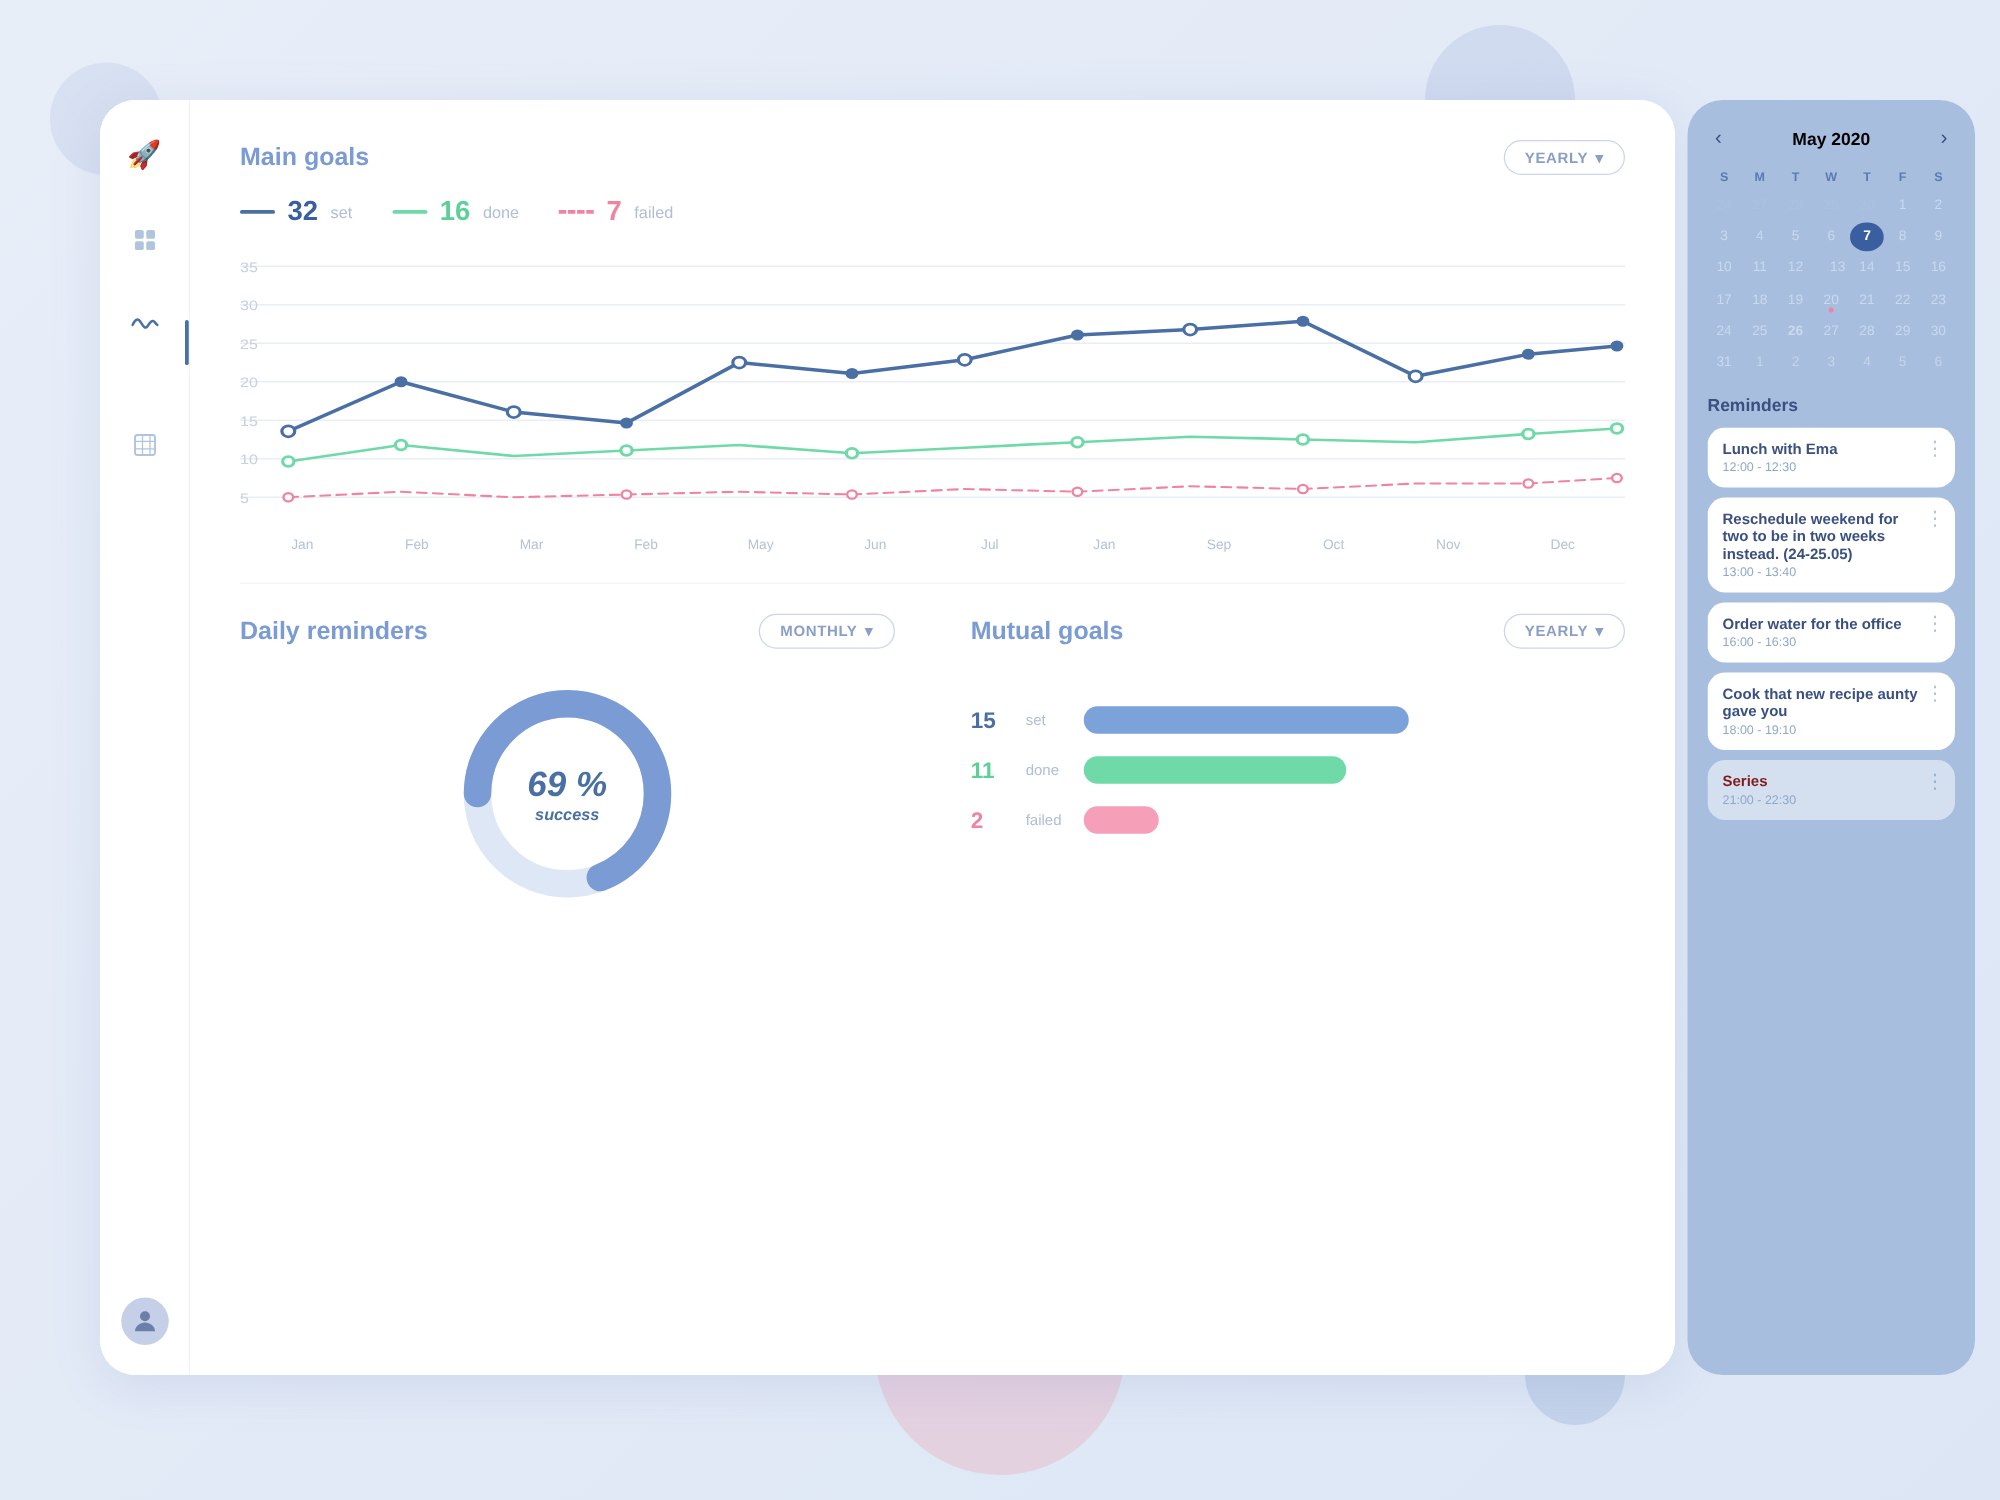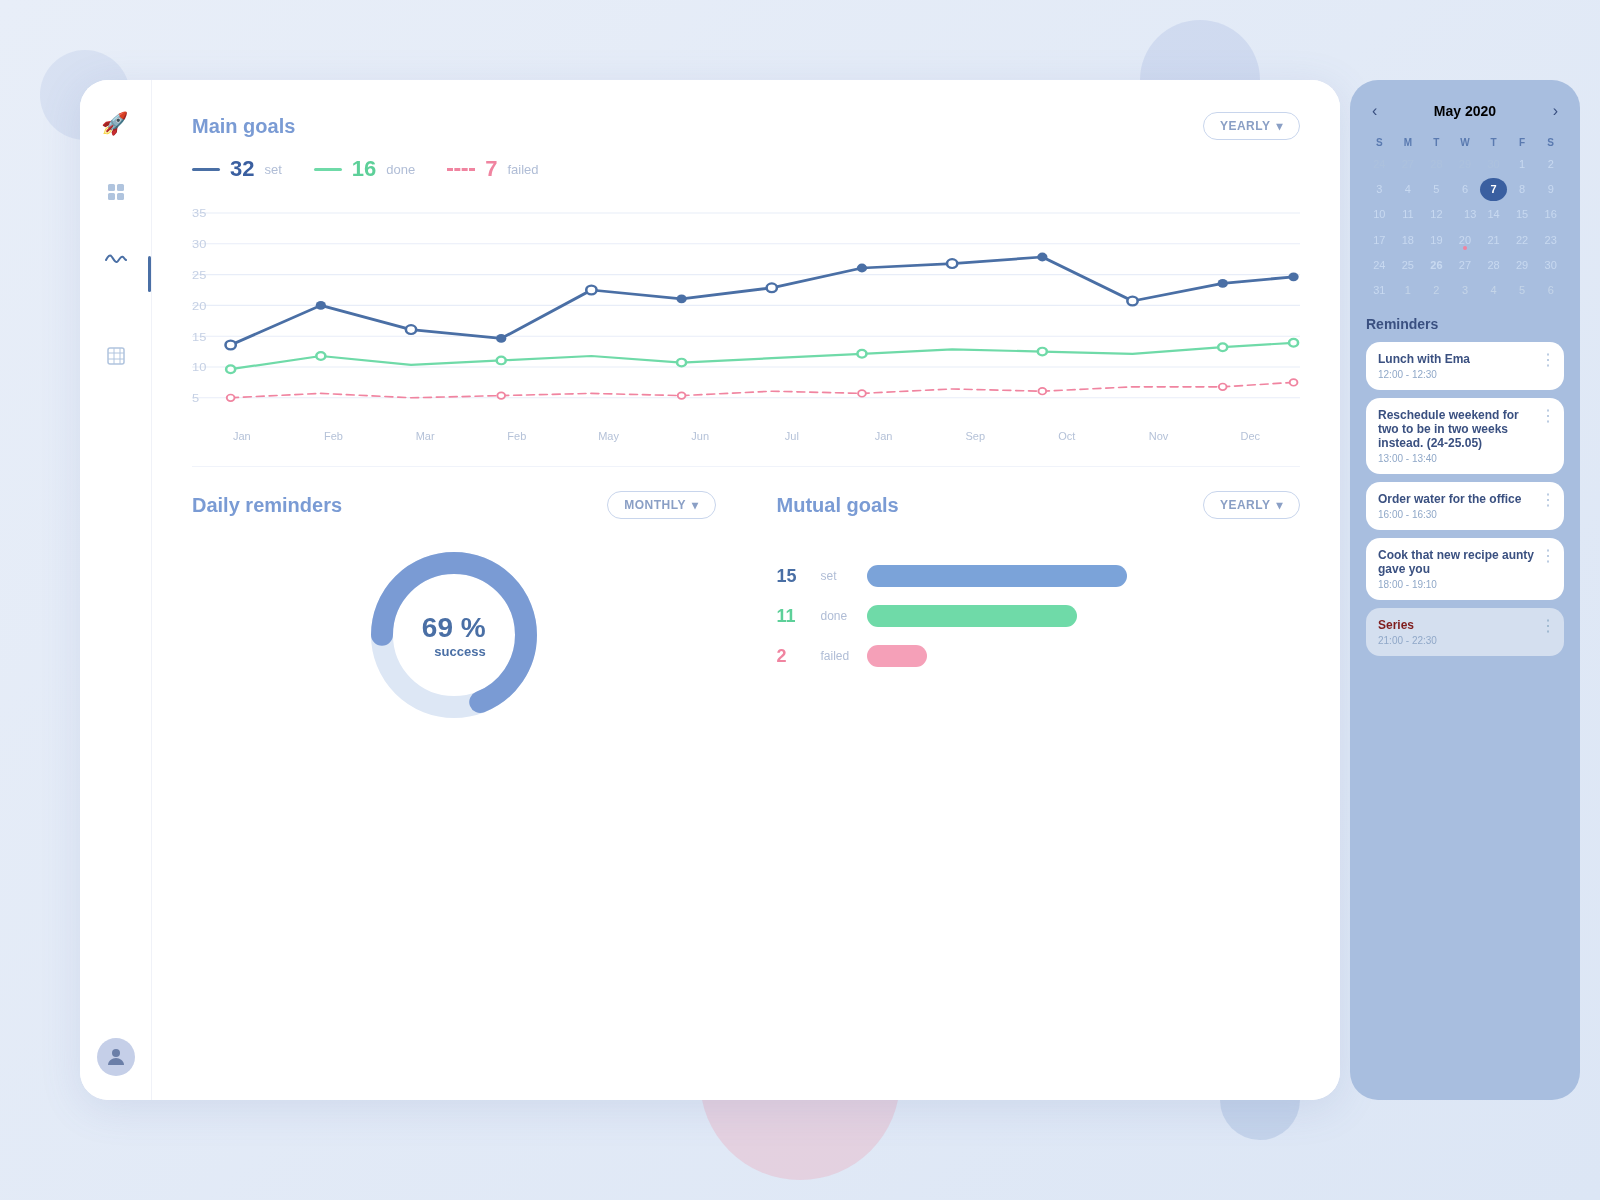--- a/index.html
+++ b/index.html
@@ -203,21 +203,22 @@
     
     .donut-wrapper {
       display: flex;
       align-items: center;
       justify-content: center;
       position: relative;
       height: 200px;
     }
     .donut-center-text {
       position: absolute;
-      text-align: right;
+      text-align: center;
+      font-style: italic;
     }
     .donut-percent {
       font-size: 28px;
       font-weight: 800;
       color: #4a6fa5;
     }
     .donut-label {
       font-size: 13px;
       font-weight: 600;
       color: #4a6fa5;

